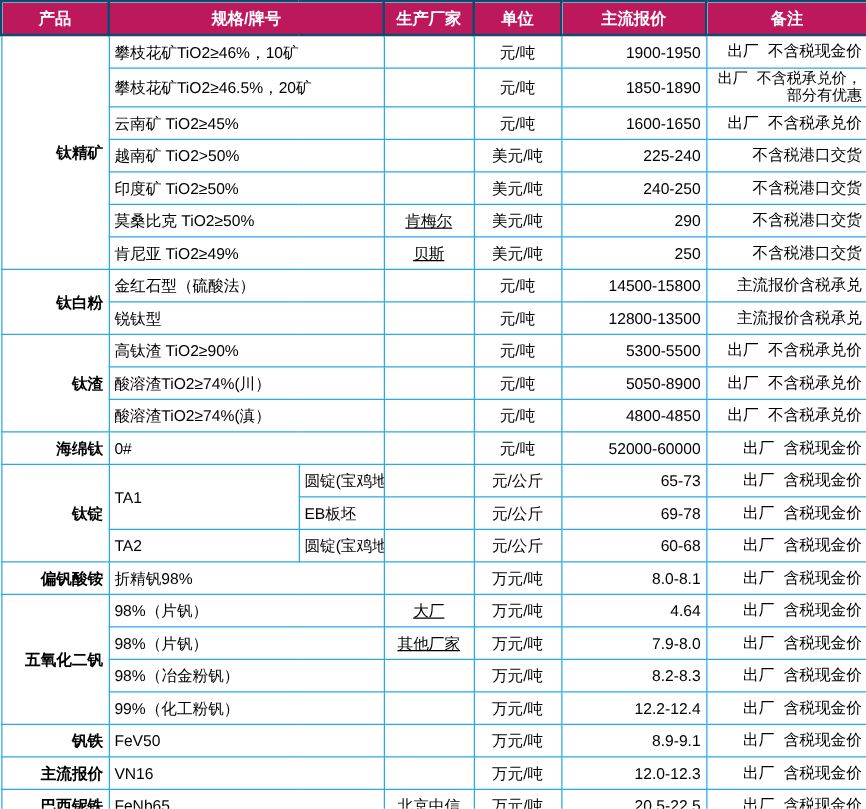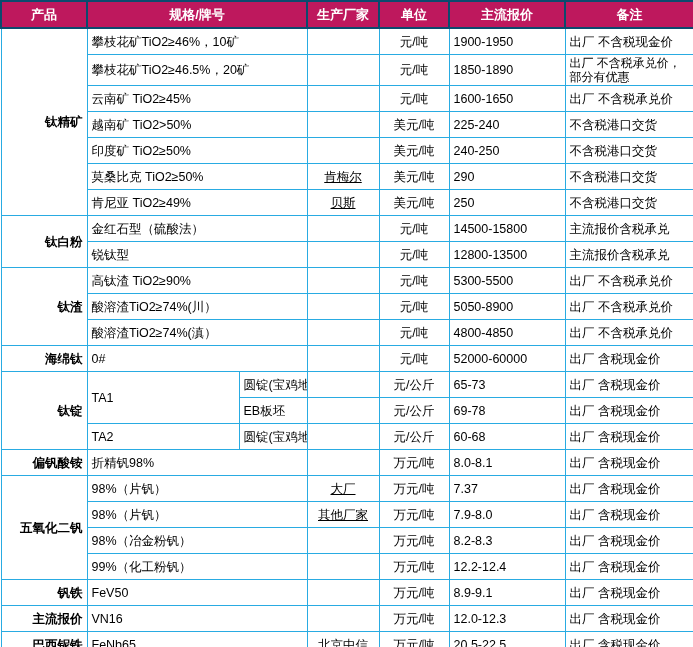--- a/index.html
+++ b/index.html
@@ -35,22 +35,22 @@
     font-weight: bold;
     text-align: center;
     font-size: 13px;
     border: 2px solid #0c4a6e;
   }
   .c-prod { text-align: right; font-weight: bold; }
   .c-spec { text-align: left; }
   .c-sub  { text-align: left; }
   .c-fac  { text-align: center; text-decoration: underline; }
   .c-unit { text-align: center; }
-  .c-price{ text-align: left; }
-  .c-note { text-align: left; }
+  .c-price{ text-align: right; }
+  .c-note { text-align: right; font-family: Liberation Mono, monospace; }
 </style>
 </head>
 <body>
 
 <table class="price-table">
   <colgroup>
     <col style="width:86px">
     <col style="width:152px">
     <col style="width:68px">
     <col style="width:72px">
@@ -194,21 +194,21 @@
         <td class="c-fac"></td>
         <td class="c-unit">万元/吨</td>
         <td class="c-price">8.0-8.1</td>
         <td class="c-note">出厂 含税现金价</td>
       </tr>
       <tr>
         <td class="c-prod" rowspan="4">五氧化二钒</td>
         <td class="c-spec" colspan="2">98%（片钒）</td>
         <td class="c-fac">大厂</td>
         <td class="c-unit">万元/吨</td>
-        <td class="c-price">7.37</td>
+        <td class="c-price">4.64</td>
         <td class="c-note">出厂 含税现金价</td>
       </tr>
       <tr>
         <td class="c-spec" colspan="2">98%（片钒）</td>
         <td class="c-fac">其他厂家</td>
         <td class="c-unit">万元/吨</td>
         <td class="c-price">7.9-8.0</td>
         <td class="c-note">出厂 含税现金价</td>
       </tr>
       <tr>

